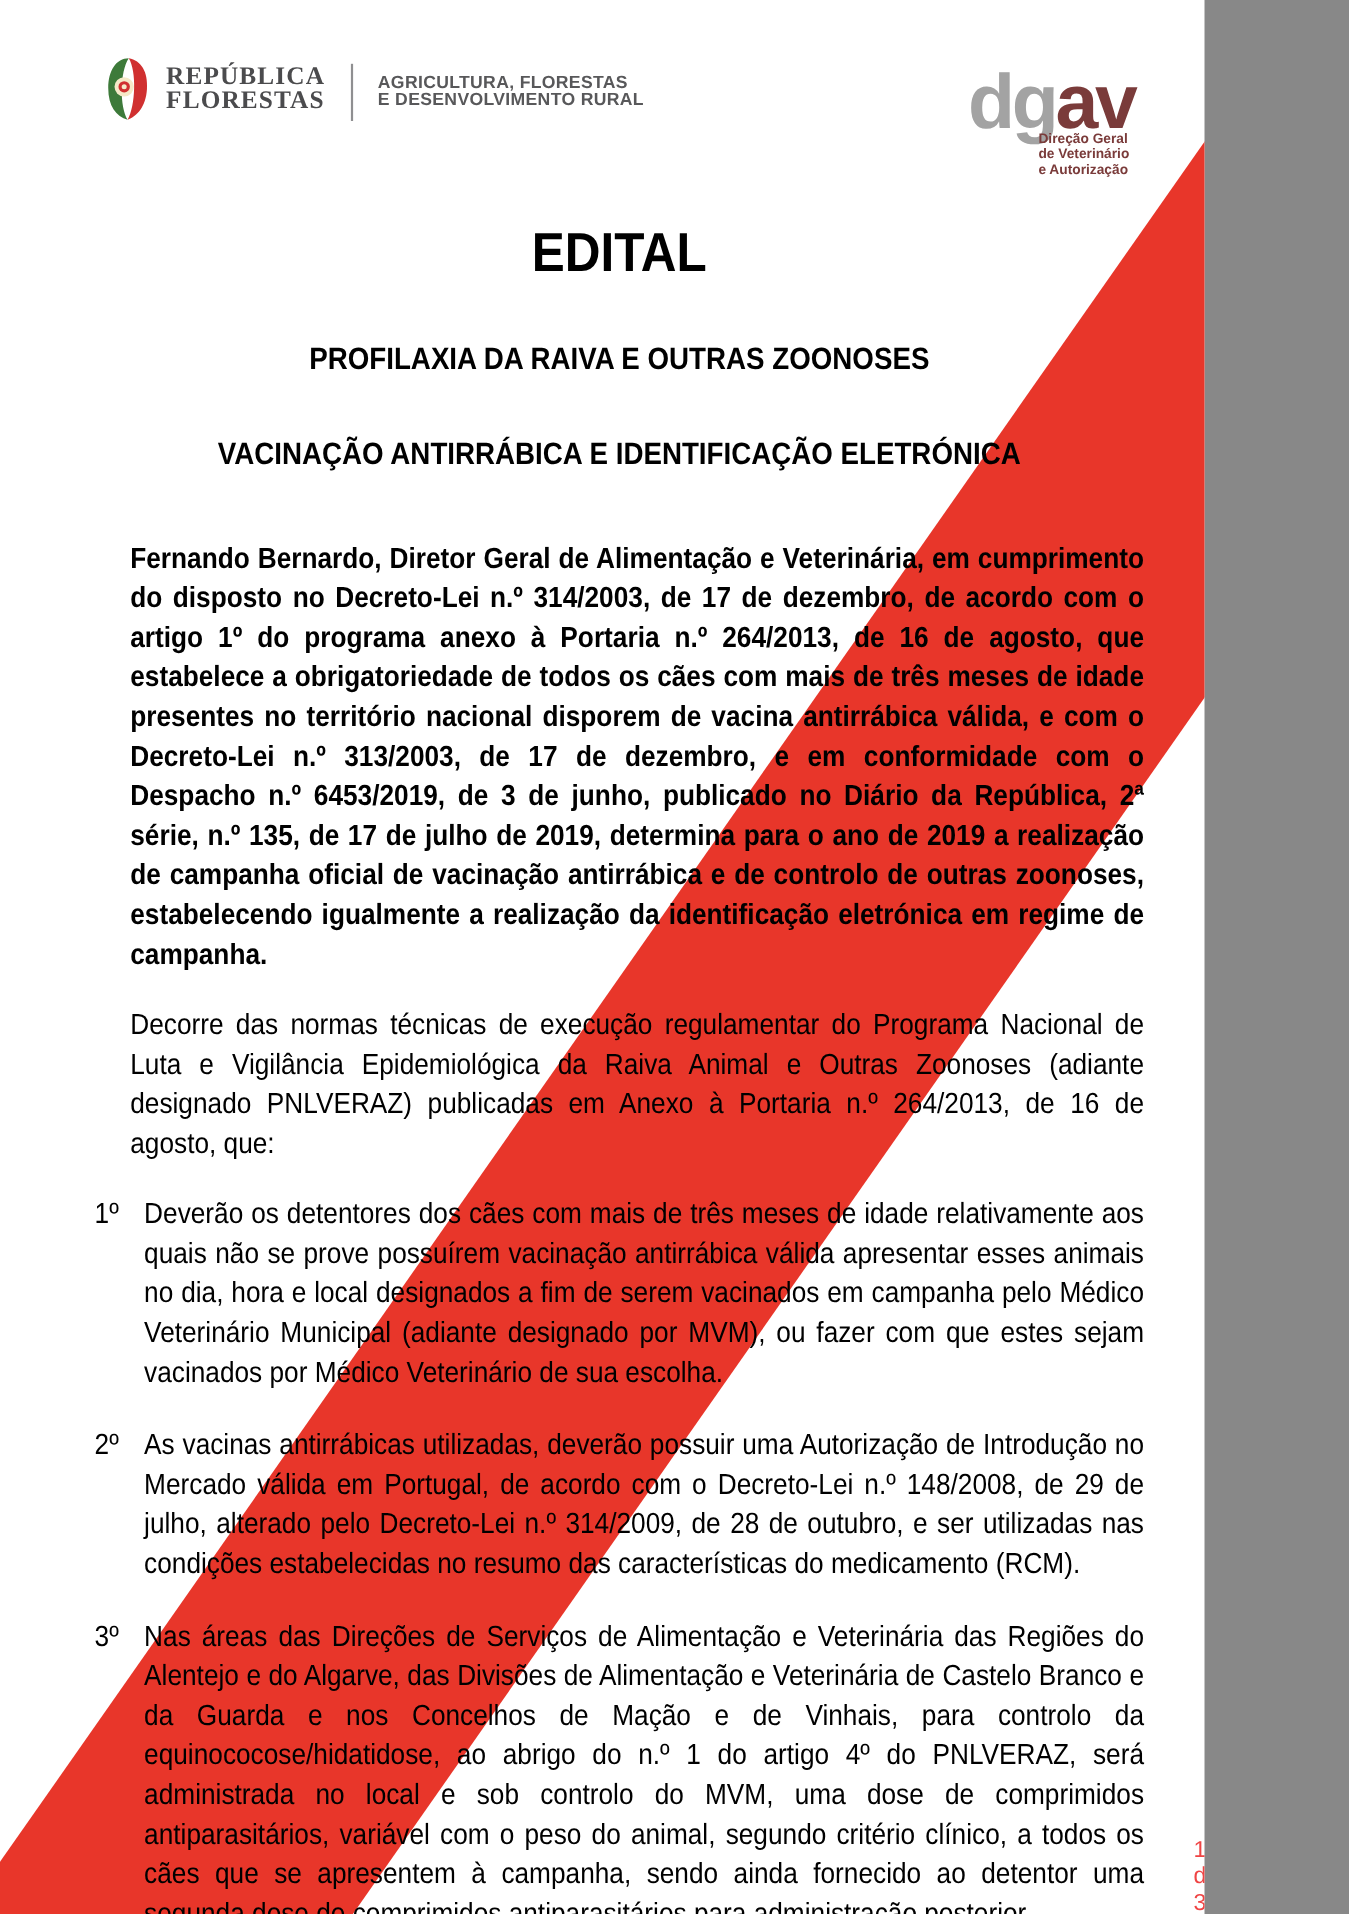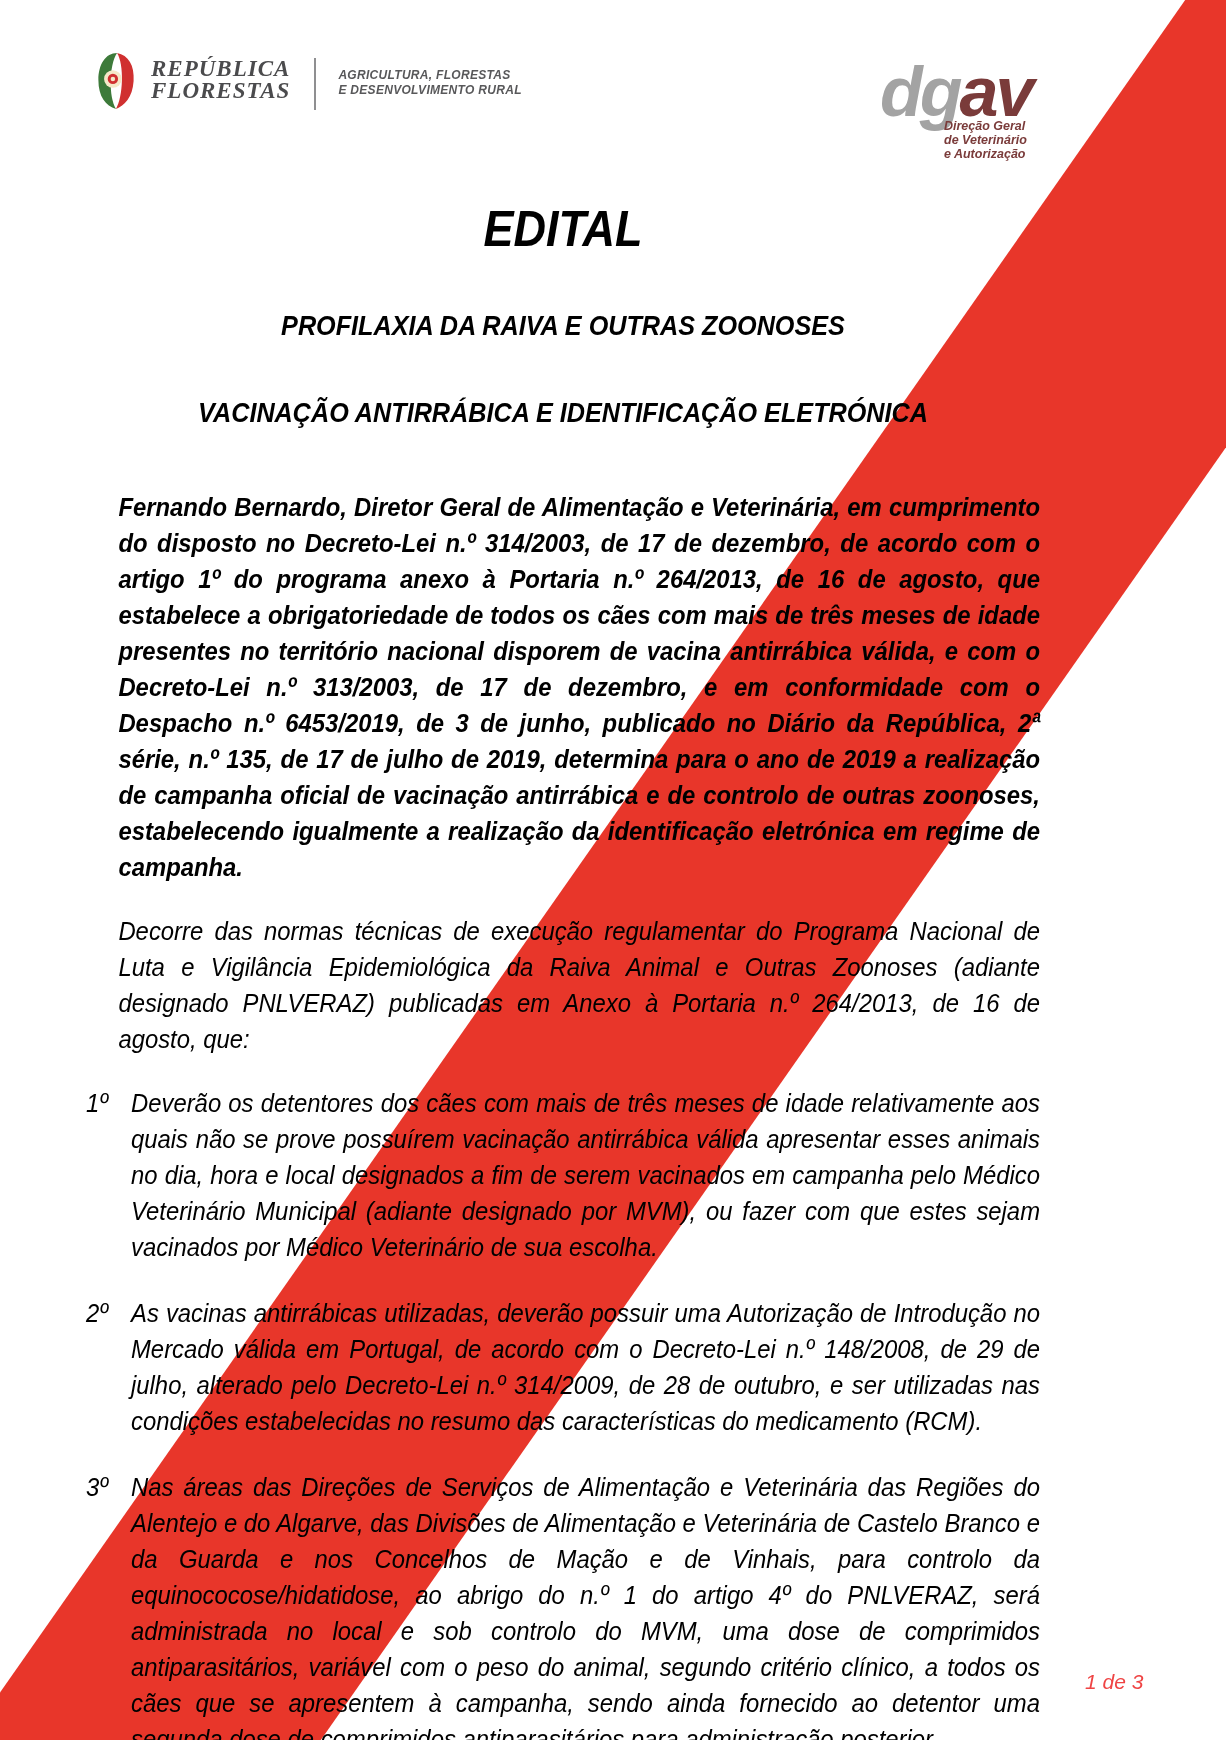--- a/index.html
+++ b/index.html
@@ -1,40 +1,39 @@
 <!DOCTYPE html>
 <html lang="pt" style="--band-red: #e8362a; --dgav-gray: #a3a3a3; --dgav-maroon: #7a3b3a;"><head>
 <meta charset="utf-8">
 <style>
   html,body{margin:0;padding:0;background:#888;}
   .page{
     position:relative;
-    width:1226px;height:1740px;
+    width:1095px;height:1740px;
     background:#ffffff;
     overflow:hidden;
     font-family:"Liberation Sans",sans-serif;
     color:#000;
-    font-style:italic;
   }
   
   .band{
     position:absolute;
     left:-447px;top:725px;
     width:2400px;height:290px;
     background:var(--band-red,#e8362a);
     transform:rotate(-55deg);
     z-index:0;
   }
   
   .gov-logo{position:absolute;left:95px;top:52px;z-index:1;display:flex;align-items:flex-start;}
   .gov-emblem{width:42px;height:58px;margin-right:14px;}
   .gov-text{font-family:"Liberation Serif",serif;font-weight:bold;color:#4b4b4d;
     font-size:23px;line-height:22px;letter-spacing:1px;padding-top:6px;}
   .gov-divider{width:2px;height:52px;background:#8f8f91;margin:6px 22px 0 24px;}
-  .ministry{font-size:12px;font-weight:bold;color:#58585a;line-height:15px;
+  .ministry{font-size:16px;font-weight:bold;color:#58585a;line-height:15px;
     letter-spacing:.3px;padding-top:16px;}
   .dgav{position:absolute;left:880px;top:26px;z-index:1;line-height:1;}
   .dgav-word{font-size:70px;font-weight:bold;letter-spacing:-3px;margin-top:31px;}
   .dgav-dg{color:var(--dgav-gray,#a3a3a3);}
   .dgav-av{color:var(--dgav-maroon,#7a3b3a);}
   .dgav-tag{margin:-8px 0 16px 64px;font-size:12.5px;font-weight:bold;
     color:var(--dgav-maroon,#7a3b3a);line-height:14px;}
   
   .content{
     position:absolute;left:86px;top:200px;width:1060px;

